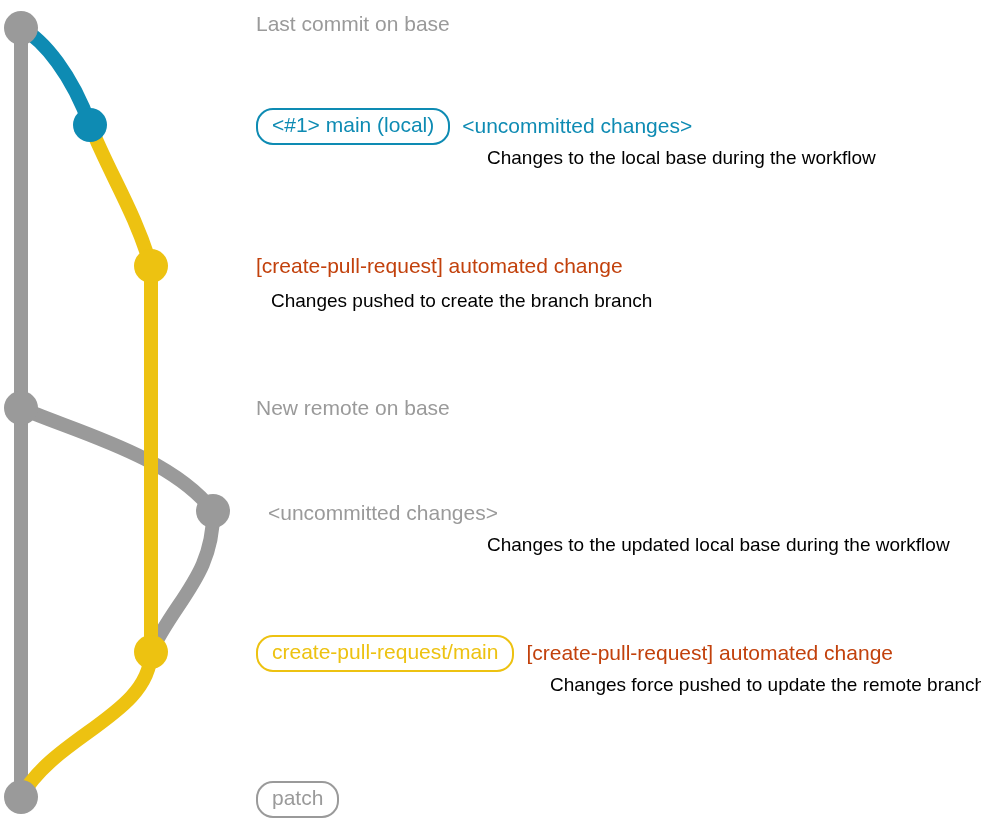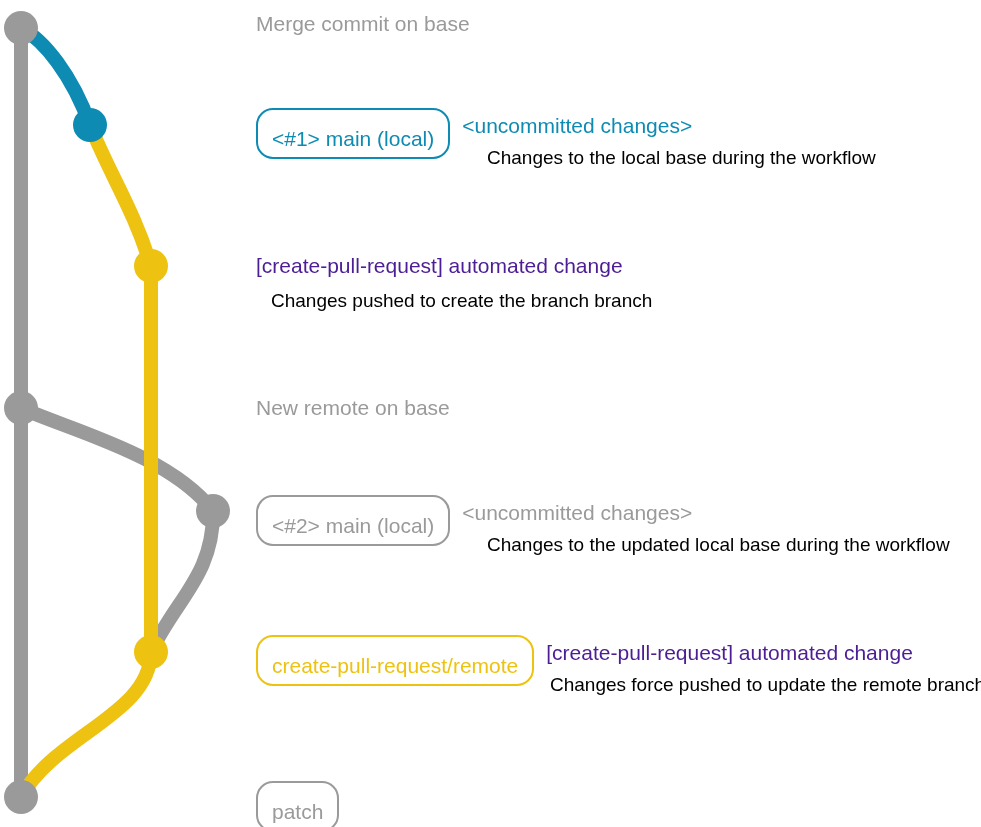--- a/index.html
+++ b/index.html
@@ -29,41 +29,41 @@
     position: absolute;
     display: flex;
     align-items: flex-start;
     white-space: nowrap;
   }
   
   .pill {
     display: inline-block;
     border: 2px solid #9a9a9a;
     border-radius: 17px;
-    padding: 17px 14px 6px 14px;
+    padding: 3px 14px 6px 14px;
     font-family: "Liberation Sans", sans-serif;
     font-size: 21px;
     line-height: 24px;
     color: #9a9a9a;
     background: #ffffff;
     box-sizing: border-box;
   }
   .pill.teal  { border-color: #0e8bb3; color: #0e8bb3; }
   .pill.gold  { border-color: #edc211; color: #edc211; }
   .pill.gray  { border-color: #9a9a9a; color: #9a9a9a; }
 
   
   .subject {
     font-family: "Liberation Sans", sans-serif;
     font-size: 21px;
     line-height: 24px;
     padding-top: 6px;
   }
   .subject.teal { color: #0e8bb3; }
-  .subject.gold { color: #4c1d95; }
+  .subject.gold { color: #c2410c; }
   .subject.gray { color: #9a9a9a; }
   .subject.nopill { padding-top: 0; }
 
   .gap { display: inline-block; width: 12px; }
 
   
   .note {
     position: absolute;
     font-family: Liberation Sans, sans-serif;
     font-size: 19px;
@@ -100,48 +100,47 @@
       <circle cx="90" cy="125" r="17" fill="#0e8bb3"></circle>
       <circle cx="151" cy="266" r="17" fill="#edc211"></circle>
       <circle cx="21" cy="408" r="17" fill="#9a9a9a"></circle>
       <circle cx="213" cy="511" r="17" fill="#9a9a9a"></circle>
       <circle cx="151" cy="652" r="17" fill="#edc211"></circle>
       <circle cx="21" cy="797" r="17" fill="#9a9a9a"></circle>
     </g>
   </svg>
 
   <div class="row" style="left:256px; top:12px;">
-    <span class="subject gray nopill">Merge commit on base</span>
+    <span class="subject gray nopill">Last commit on base</span>
   </div>
 
   <div class="row" style="left:256px; top:108px;">
     <span class="pill teal">&lt;#1&gt; main (local)</span>
     <span class="gap"></span>
     <span class="subject teal">&lt;uncommitted changes&gt;</span>
   </div>
   <div class="note" style="left:487px; top:147px;">Changes to the local base during the workflow</div>
 
   <div class="row" style="left:256px; top:254px;">
     <span class="subject gold nopill">[create-pull-request] automated change</span>
   </div>
   <div class="note" style="left:271px; top:290px;">Changes pushed to create the branch branch</div>
 
   <div class="row" style="left:256px; top:396px;">
     <span class="subject gray nopill">New remote on base</span>
   </div>
 
   <div class="row" style="left:256px; top:495px;">
-    <span class="pill gray">&lt;#2&gt; main (local)</span>
     <span class="gap"></span>
     <span class="subject gray">&lt;uncommitted changes&gt;</span>
   </div>
   <div class="note" style="left:487px; top:534px;">Changes to the updated local base during the workflow</div>
 
   <div class="row" style="left:256px; top:635px;">
-    <span class="pill gold">create-pull-request/remote</span>
+    <span class="pill gold">create-pull-request/main</span>
     <span class="gap"></span>
     <span class="subject gold">[create-pull-request] automated change</span>
   </div>
   <div class="note" style="left:550px; top:674px;">Changes force pushed to update the remote branch</div>
 
   <div class="row" style="left:256px; top:781px;">
     <span class="pill gray">patch</span>
     <span class="gap"></span>
   </div>
 

